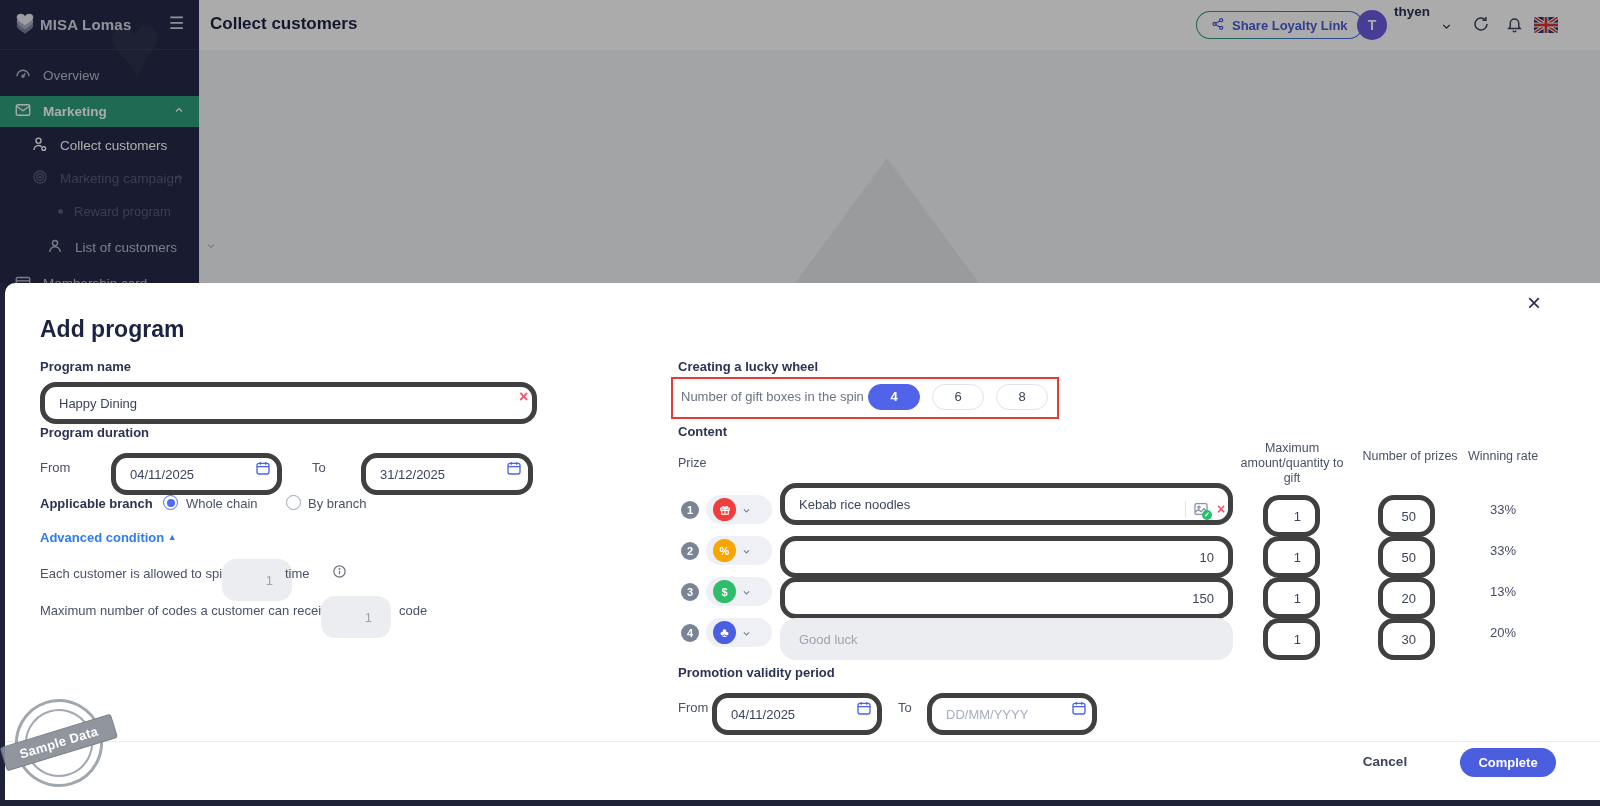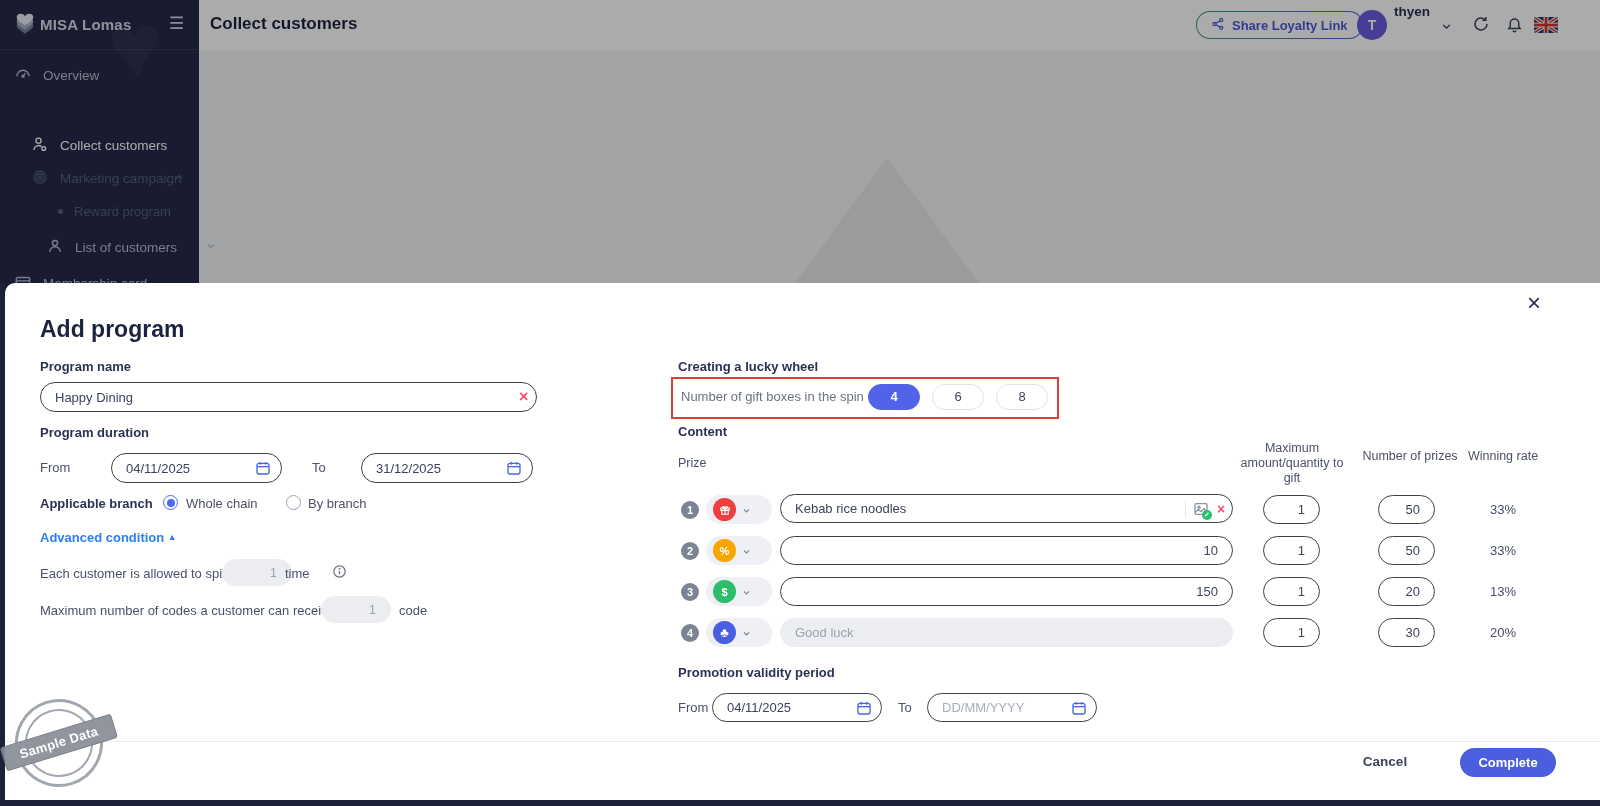--- a/index.html
+++ b/index.html
@@ -47,22 +47,22 @@
   .left-strip { position:absolute; left:0; top:283px; width:5px; height:523px; background:#1d2238; }
 
   
   .modal { position:absolute; left:5px; top:283px; width:1595px; height:517px; background:#ffffff;
       border-top-left-radius:10px; }
   .m-close { position:absolute; left:1522px; top:6px; font-size:24px; font-weight:400; color:#2b3254; cursor:pointer; }
   .m-title { position:absolute; left:35px; top:33px; font-size:23px; font-weight:700; color:#1c2342; }
   .lbl { position:absolute; font-size:13px; font-weight:700; color:#2b3254; }
   .txt { position:absolute; font-size:13px; color:#4a5168; }
   .txt-gray { position:absolute; font-size:13px; color:#6b7280; }
-  .inp { position:absolute; height:30px; background:#fff; border:1px solid #404040; border-radius:16px;
-      font-family:"Liberation Sans",sans-serif; font-size:13px; color:#3c445c; padding:8px 14px; outline:none; }
+  .inp { position:absolute; height:30px; background:#fff; border:5px solid #404040; border-radius:16px;
+      font-family:"Liberation Sans",sans-serif; font-size:13px; color:#3c445c; padding:16px 14px; outline:none; }
   .inp::placeholder { color:#a7adbd; }
   .inp.num { text-align:right; }
   .inp.dis { background:#ecedf1; border-color:#ecedf1; color:#9ca3b0; }
   .cal-ico { position:absolute; width:16px; height:16px; cursor:pointer; }
   .clear-x { position:absolute; color:#f4516c; font-size:16px; font-weight:700; cursor:pointer; line-height:1; }
 
   .radio { position:absolute; width:15px; height:15px; border-radius:50%; border:1.5px solid #9aa2b5; background:#fff; cursor:pointer; }
   .radio.on { border-color:#4a6cf7; }
   .radio.on::after { content:""; position:absolute; left:2.5px; top:2.5px; width:8px; height:8px; border-radius:50%; background:#4a6cf7; }
 
@@ -172,20 +172,30 @@
 
     <div class="nav-item" style="top:60px;">
       <span><svg width="18" height="18" viewBox="0 0 24 24" fill="none" stroke="currentColor" stroke-width="1.8">
             <path d="M4 15a8 8 0 1 1 16 0"></path>
             <line x1="12" y1="15" x2="15.2" y2="10.8"></line>
             <circle cx="12" cy="15" r="1.4"></circle>
           </svg></span>
       <span>Overview</span>
     </div>
 
+    <div class="nav-item nav-active-parent" style="top:96px;">
+      <span><svg width="18" height="18" viewBox="0 0 24 24" fill="none" stroke="#ffffff" stroke-width="1.8">
+            <rect x="3" y="5" width="18" height="14" rx="2"></rect>
+            <polyline points="3.5,7 12,13 20.5,7"></polyline>
+          </svg></span>
+      <span>Marketing</span>
+      <span class="chev"><svg width="12" height="12" viewBox="0 0 24 24" fill="none" stroke="#ffffff" stroke-width="2.4">
+            <polyline points="6,15 12,9 18,15"></polyline>
+          </svg></span>
+    </div>
 
     <div class="nav-item nav-sub nav-on" style="top:130px;">
       <span><svg width="18" height="18" viewBox="0 0 24 24" fill="none" stroke="#ffffff" stroke-width="1.8">
             <circle cx="10" cy="7.5" r="3.4"></circle>
             <path d="M4 20c0-3.3 2.7-6 6-6 1.6 0 3 .6 4.1 1.6"></path>
             <circle cx="17" cy="18" r="3.4" fill="#ffffff" stroke="none"></circle>
             <path d="M17 16.4v3.2M15.4 18h3.2" stroke="#262b48" stroke-width="1.5"></path>
           </svg></span>
       <span>Collect customers</span>
     </div>
@@ -310,21 +320,21 @@
               <rect x="3.5" y="8" width="17" height="4.5"></rect>
               <rect x="5.5" y="12.5" width="13" height="8"></rect>
               <line x1="12" y1="8" x2="12" y2="20.5"></line>
               <path d="M12 8C10.5 4 6 4.5 7 7s5 1 5 1zm0 0c1.5-4 6-3.5 5-1s-5 1-5 1z"></path>
             </svg>
         </span>
         <span><svg width="9" height="9" viewBox="0 0 24 24" fill="none" stroke="#7b8494" stroke-width="3">
               <polyline points="5,9 12,16 19,9"></polyline>
             </svg></span>
       </div>
-      <input class="inp name-inp" style="top: 211px; height: 29px; padding-right: 64px;" value="Kebab rice noodles">
+      <input class="inp name-inp" style="top: 200px; height: 29px; padding-right: 64px;" value="Kebab rice noodles">
       <span class="row-div" style="left:1180px; top:218px;"></span>
       <span class="img-ico" style="left:1188px; top:218px;">
         <svg width="16" height="16" viewBox="0 0 24 24" fill="none" stroke="#8a92a6" stroke-width="2">
             <rect x="3" y="4" width="18" height="16" rx="2"></rect>
             <circle cx="9" cy="9.5" r="1.6"></circle>
             <path d="M3 17l5-4 4 3 4.5-4.5L21 16"></path>
           </svg>
         <span class="img-check" style="left:9px; top:9px;">✓</span>
       </span>
       <span class="clear-x" style="left:1212px; top:219px; font-size:14px;">×</span>

